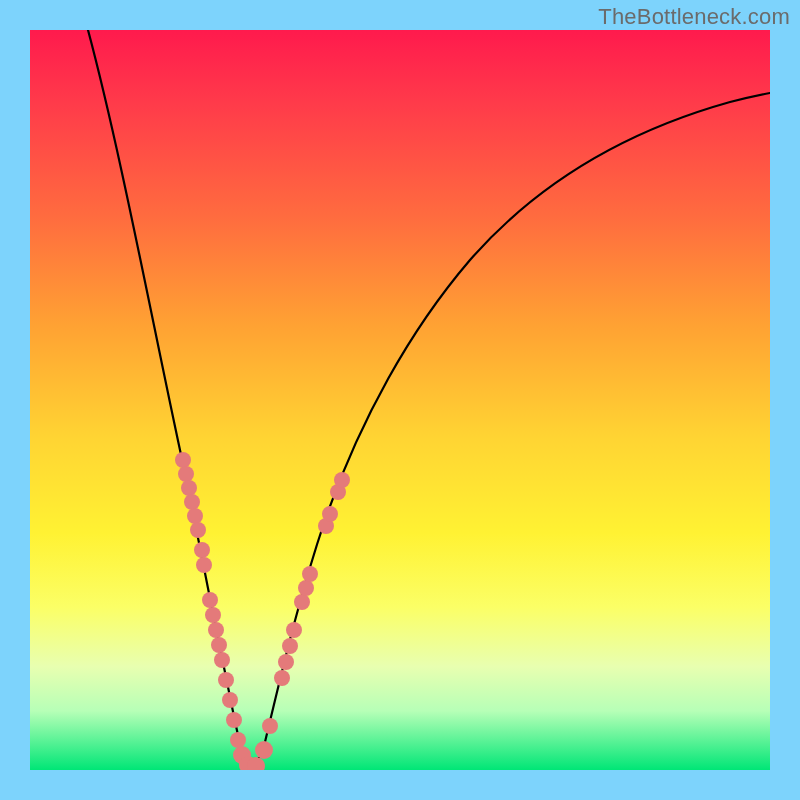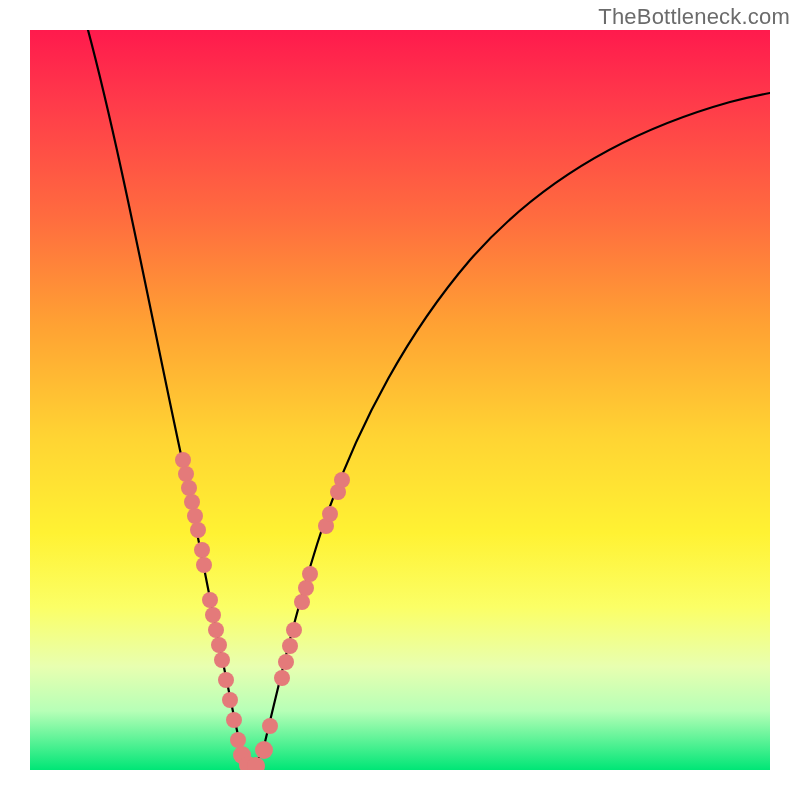--- a/index.html
+++ b/index.html
@@ -10,21 +10,21 @@
     overflow: hidden;
     background: #000;
     font-family: Arial, Helvetica, sans-serif;
   }
   .frame {
     position: absolute;
     left: 0;
     top: 0;
     width: 800px;
     height: 800px;
-    background: #ffffff;
+    background: #7dd3fc;
   }
   .plot {
     position: absolute;
     left: 30px;
     top: 30px;
     width: 740px;
     height: 740px;
     background: linear-gradient(to bottom,
       #ff1a4d 0%,
       #ff3b4a 10%,

